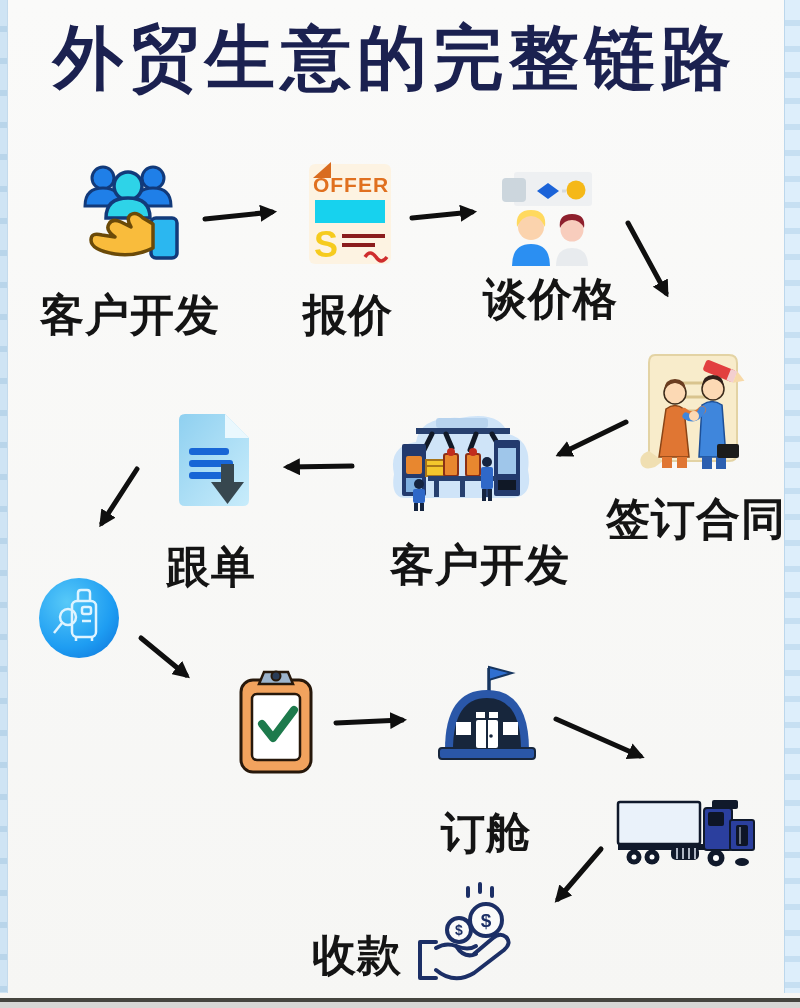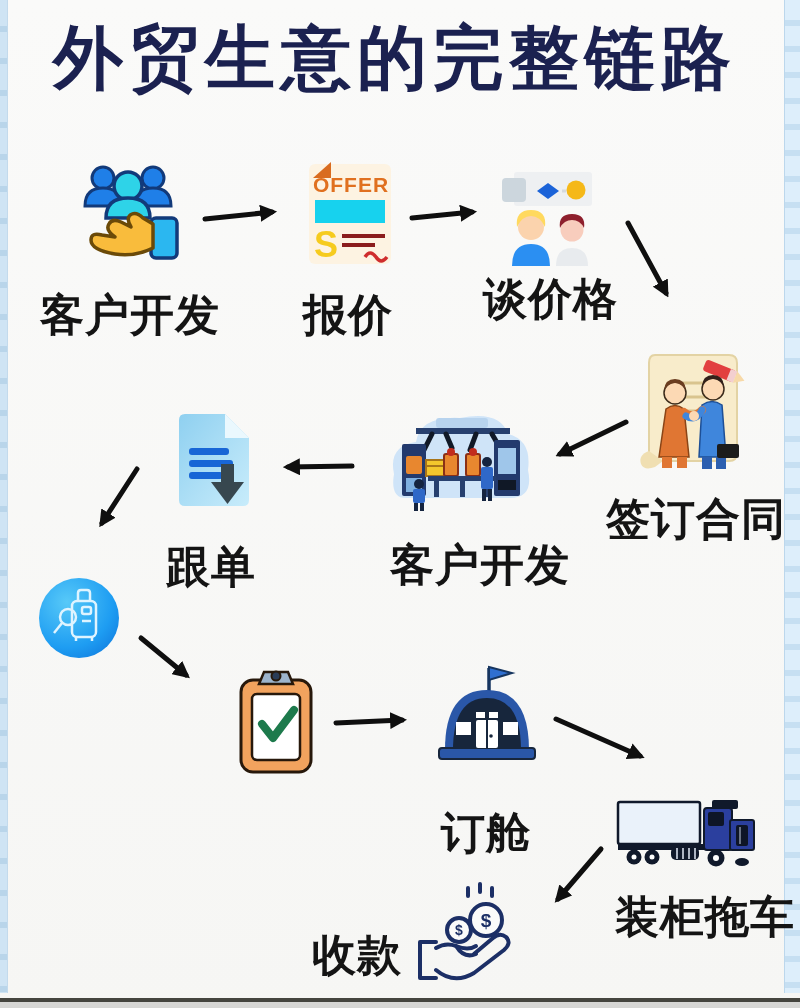--- a/index.html
+++ b/index.html
@@ -252,21 +252,20 @@
     <rect x="96" y="4" width="26" height="9" rx="2" fill="#10192b"></rect>
     <rect x="88" y="12" width="28" height="42" rx="3" fill="#2b3f9e" stroke="#10192b" stroke-width="2"></rect>
     <rect x="92" y="16" width="16" height="14" rx="2" fill="#0e1527"></rect>
     <rect x="114" y="24" width="24" height="30" rx="2" fill="#2b3f9e" stroke="#10192b" stroke-width="2"></rect>
     <rect x="120" y="29" width="12" height="21" rx="2" fill="#0e1527"></rect>
     <line x1="124" y1="31" x2="124" y2="48" stroke="#8a93a6" stroke-width="1.5"></line>
     <circle cx="100" cy="62" r="8.5" fill="#10192b"></circle>
       <circle cx="100" cy="62" r="3" fill="#ffffff"></circle>
     <ellipse cx="126" cy="66" rx="7" ry="4" fill="#10192b"></ellipse>
   </svg>
-  <div class="label" style="left:615px;top:888px;width:150px">装柜拖车</div>
 
   <svg class="icon" style="left:412px;top:880px" width="110" height="112" viewBox="0 0 110 112">
     <g stroke="#1c2f66" stroke-width="4" fill="none" stroke-linecap="round" stroke-linejoin="round">
       <line x1="56" y1="8" x2="56" y2="16"></line>
         <line x1="68" y1="4" x2="68" y2="12"></line>
         <line x1="80" y1="8" x2="80" y2="16"></line>
       <circle cx="47" cy="50" r="12" fill="#fbfbfa"></circle>
       <circle cx="74" cy="40" r="16" fill="#fbfbfa"></circle>
       <path d="M24,62 L8,62 L8,98 L24,98"></path>
       <path d="M24,90 Q42,105 62,93 L92,70 Q100,63 94,57 Q88,52 81,58 L62,74"></path>

